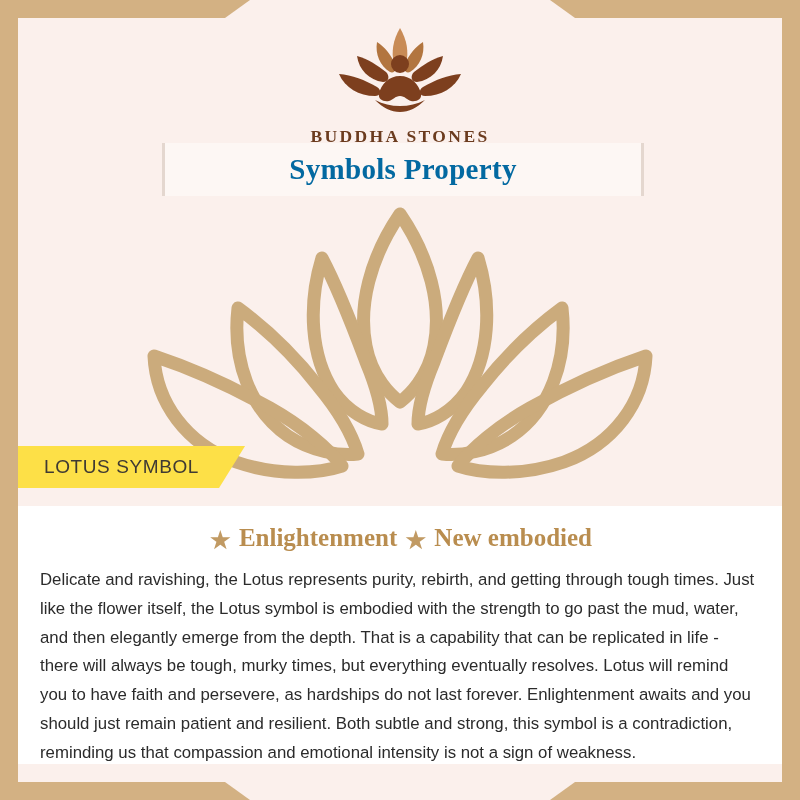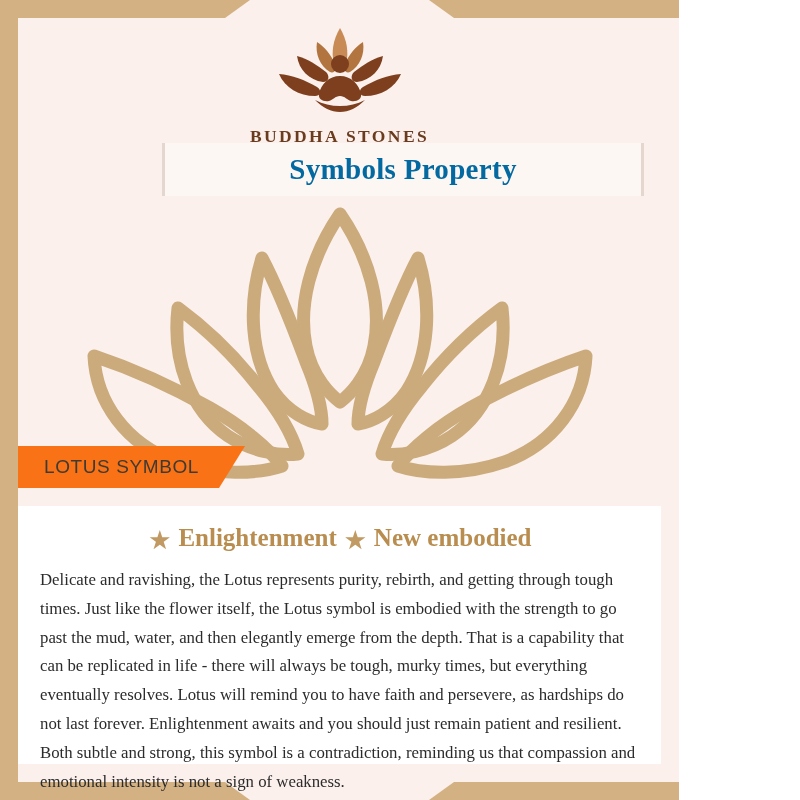--- a/index.html
+++ b/index.html
@@ -9,21 +9,21 @@
   body {
     width: 800px;
     height: 800px;
     font-family: "Liberation Sans", sans-serif;
     background: #ffffff;
     overflow: hidden;
   }
 
   .poster {
     position: relative;
-    width: 679px;
+    width: 800px;
     height: 800px;
     background: #fbf0ec;
     overflow: hidden;
   }
 
   
   .corner {
     position: absolute;
     background: #d3b183;
     z-index: 1;
@@ -123,21 +123,21 @@
     transform: translateX(-50%);
     z-index: 3;
   }
 
   
   .ribbon {
     position: absolute;
     left: 18px;
     top: 446px;
     height: 42px;
-    background: #f97316;
+    background: #fde047;
     padding: 0 46px 0 26px;
     display: flex;
     align-items: center;
     clip-path: polygon(0 0, 100% 0, calc(100% - 26px) 100%, 0 100%);
     z-index: 6;
   }
   .ribbon-text {
     font-size: 19px;
     color: #3f3a33;
     letter-spacing: 0.6px;
@@ -167,21 +167,21 @@
   .headline .star {
     color: #c19a63;
     font-size: 23px;
     vertical-align: middle;
     margin: 0 2px;
   }
   .headline .kw {
     color: #b98d4f;
   }
   .body-copy {
-    font-family: Liberation Serif, serif;
+    font-family: Liberation Sans, sans-serif;
     font-size: 16.8px;
     line-height: 1.72;
     color: #2b2b2b;
     text-align: left;
   }
 </style>
 </head>
 <body>
 
 <div class="poster">

